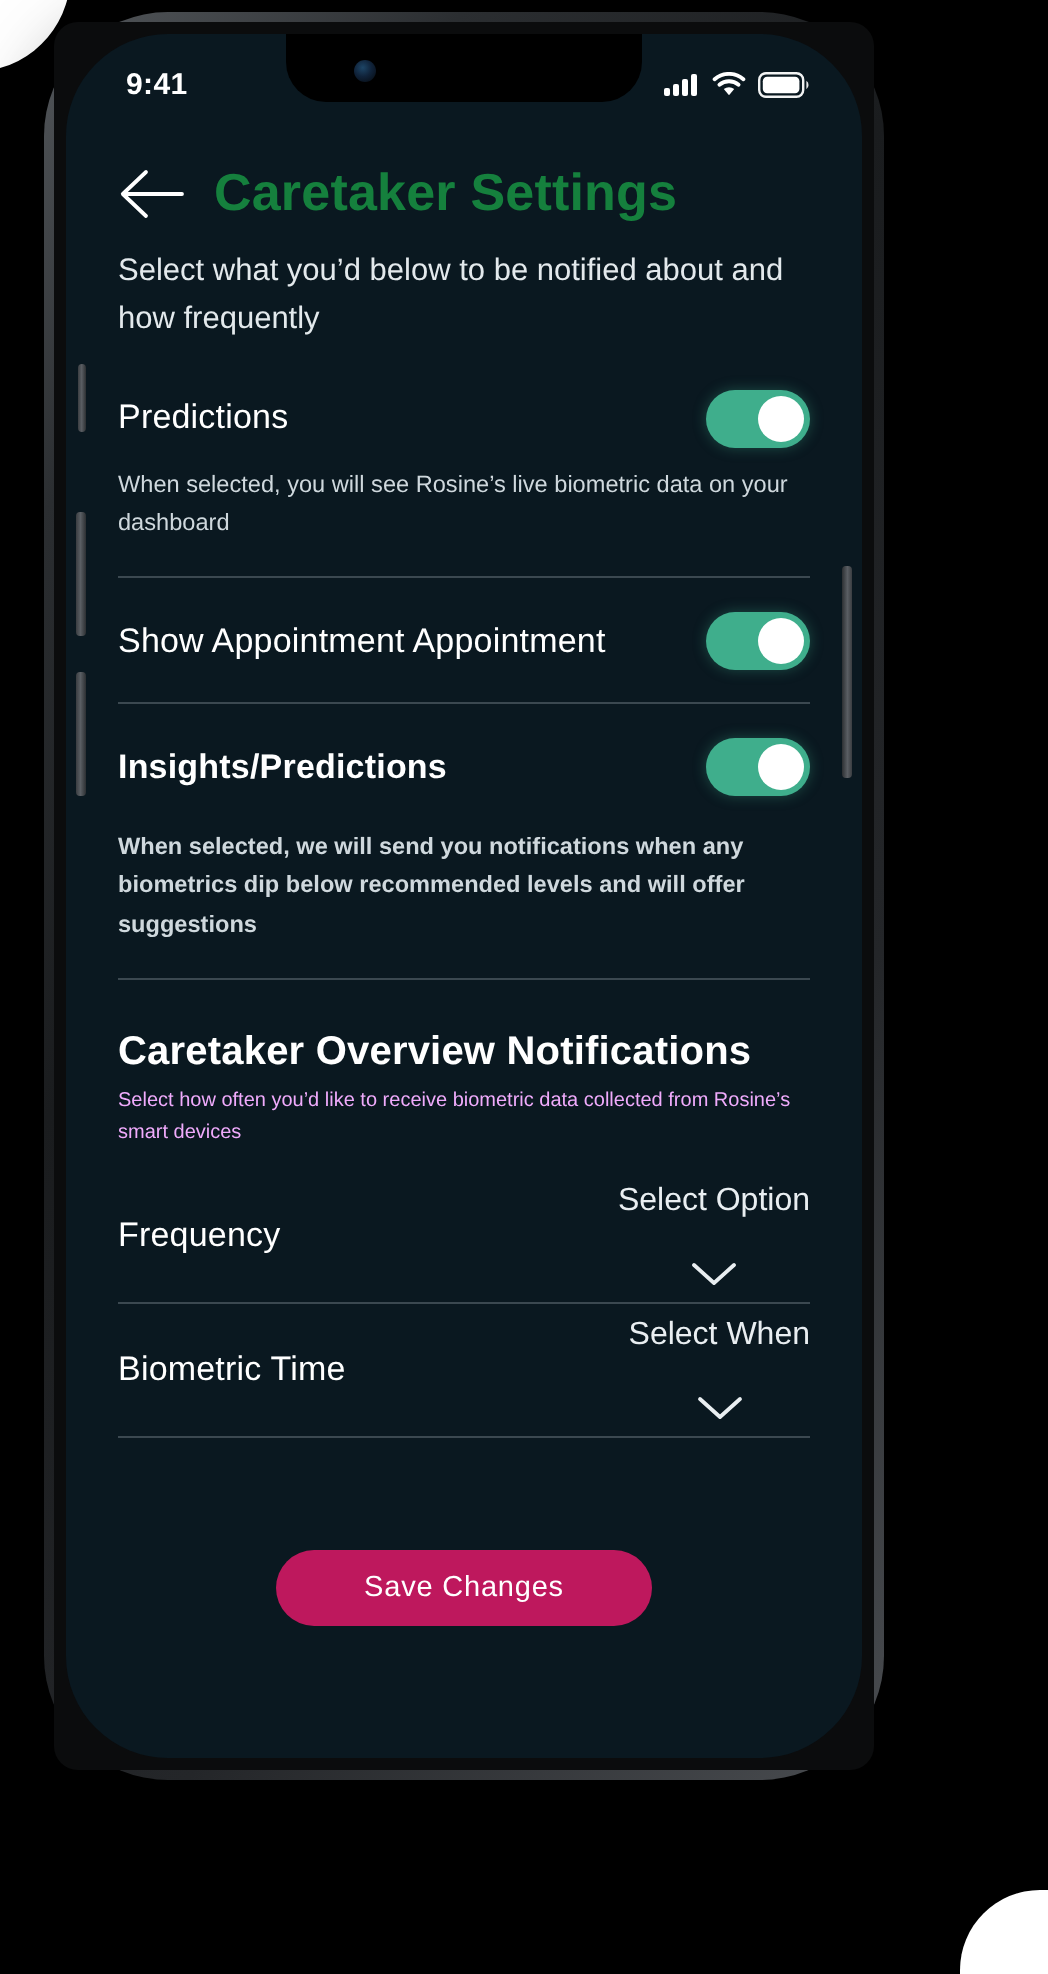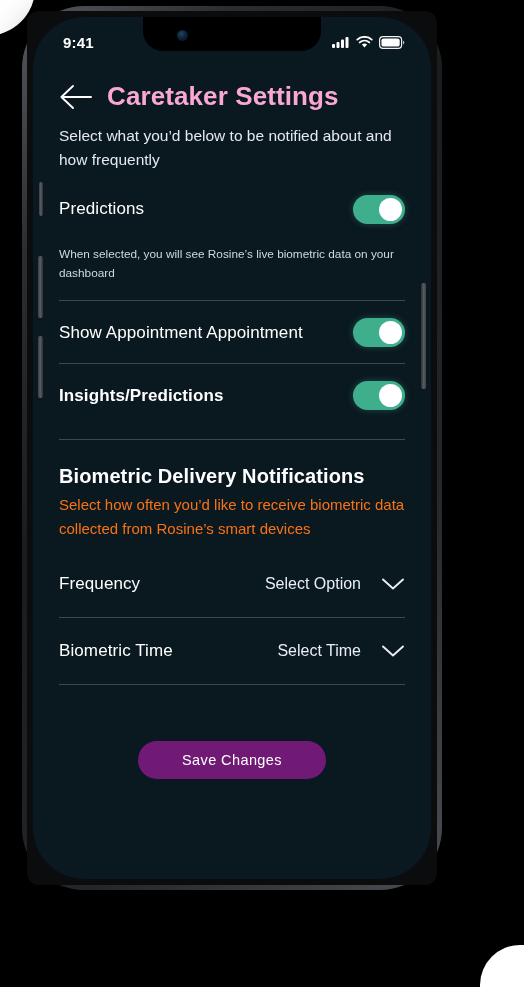--- a/index.html
+++ b/index.html
@@ -135,21 +135,21 @@
     box-sizing: border-box;
   }
   .header-row {
     display: flex;
     align-items: center;
     gap: 14px;
     padding-top: 12px;
   }
   .back-arrow { flex: 0 0 auto; display: block; }
   .page-title {
-    color: #f9a8d4;
+    color: #15803d;
     font-size: 26px;
     font-weight: bold;
     letter-spacing: 0.1px;
   }
   .subtitle {
     color: #e3e9ec;
     font-size: 15.5px;
     line-height: 1.55;
     margin-top: 12px;
     font-weight: normal;
@@ -163,21 +163,21 @@
   }
   .row-label {
     color: #ffffff;
     font-size: 17px;
     letter-spacing: 0.1px;
   }
   .row-desc {
     color: #cfd8dd;
     font-size: 11.8px;
     line-height: 1.65;
-    margin-top: 13px;
+    margin-top: 1px;
     max-width: 350px;
   }
   .divider {
     height: 1px;
     background: #5b666d;
     opacity: 0.62;
     margin: 8px 0 0 0;
   }
 
   
@@ -200,51 +200,52 @@
     background: #ffffff;
   }
 
   .section-title {
     color: #ffffff;
     font-size: 20px;
     font-weight: bold;
     letter-spacing: 0.1px;
   }
   .section-desc {
-    color: #f97316;
-    font-size: 15px;
+    color: #f0abfc;
+    font-size: 10px;
     line-height: 1.6;
     margin-top: 5px;
     max-width: 350px;
   }
 
   .select-row {
     display: flex;
     align-items: center;
     justify-content: space-between;
     min-height: 54px;
     gap: 35px;
   }
   .select-value-wrap {
     display: flex;
     align-items: center;
     gap: 20px;
+    flex-direction: column;
   }
   .select-value {
     color: #e9eef1;
     font-size: 16px;
   }
 
   .save-wrap {
     display: flex;
     justify-content: center;
     margin-top: 56px;
   }
   .save-btn {
-    background: #701a75;
+    background: #be185d;
     color: #ffffff;
     border: none;
     border-radius: 20px;
     font-size: 14.5px;
     font-family: "Liberation Sans", sans-serif;
     padding: 11px 44px;
     letter-spacing: 0.4px;
     cursor: pointer;
   }
 </style>
@@ -323,46 +324,47 @@
           <div class="divider" style="margin-top:4px;"></div>
         </div>
 
         <div style="margin-top:6px;font-weight:bold;">
           <div class="row" style="min-height:52px;">
             <div class="row-label">Insights/Predictions</div>
             <div class="toggle">
               <div class="knob"></div>
             </div>
           </div>
+          <div class="row-desc" style="margin-top:4px;">When selected, we will send you notifications when any biometrics dip below recommended levels and will offer suggestions</div>
           <div class="divider" style="margin-top:17px;"></div>
         </div>
 
         <div style="margin-top:25px;">
-          <div class="section-title">Biometric Delivery Notifications</div>
+          <div class="section-title">Caretaker Overview Notifications</div>
           <div class="section-desc">Select how often you’d like to receive biometric data collected from Rosine’s smart devices</div>
         </div>
 
         <div style="margin-top:16px;">
           <div class="select-row">
             <div class="row-label">Frequency</div>
             <div class="select-value-wrap">
               <div class="select-value">Select Option</div>
               <svg width="24" height="14" viewBox="0 0 24 14">
                 <path d="M2 2.5 L12 11.5 L22 2.5" stroke="#e9eef1" stroke-width="1.9" fill="none" stroke-linecap="round" stroke-linejoin="round"></path>
               </svg>
             </div>
           </div>
           <div class="divider" style="margin-top:6px;"></div>
         </div>
 
         <div style="margin-top:6px;">
           <div class="select-row">
             <div class="row-label">Biometric Time</div>
             <div class="select-value-wrap">
-              <div class="select-value">Select Time</div>
+              <div class="select-value">Select When</div>
               <svg width="24" height="14" viewBox="0 0 24 14">
                 <path d="M2 2.5 L12 11.5 L22 2.5" stroke="#e9eef1" stroke-width="1.9" fill="none" stroke-linecap="round" stroke-linejoin="round"></path>
               </svg>
             </div>
           </div>
           <div class="divider" style="margin-top:6px;"></div>
         </div>
 
         <div class="save-wrap">
           <button class="save-btn">Save Changes</button>

